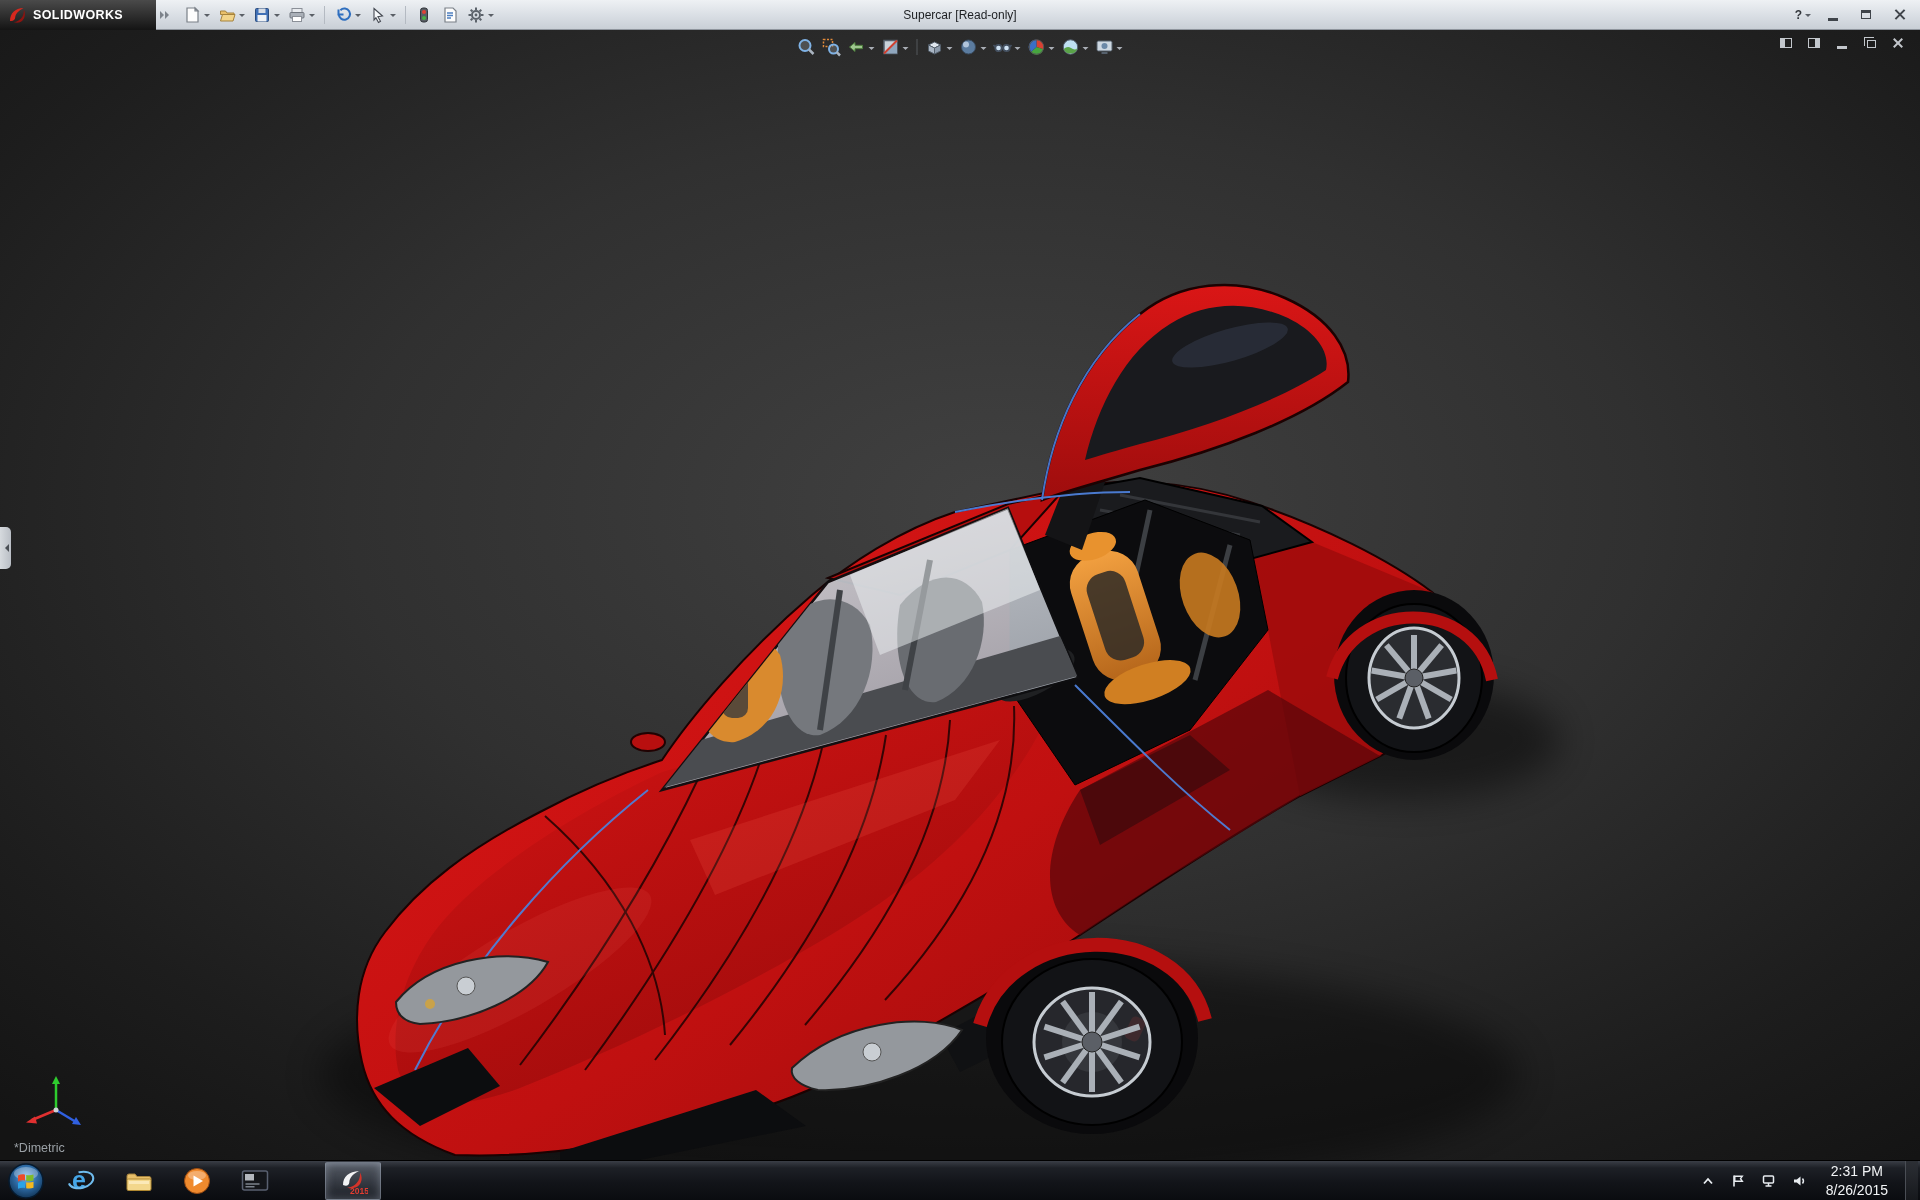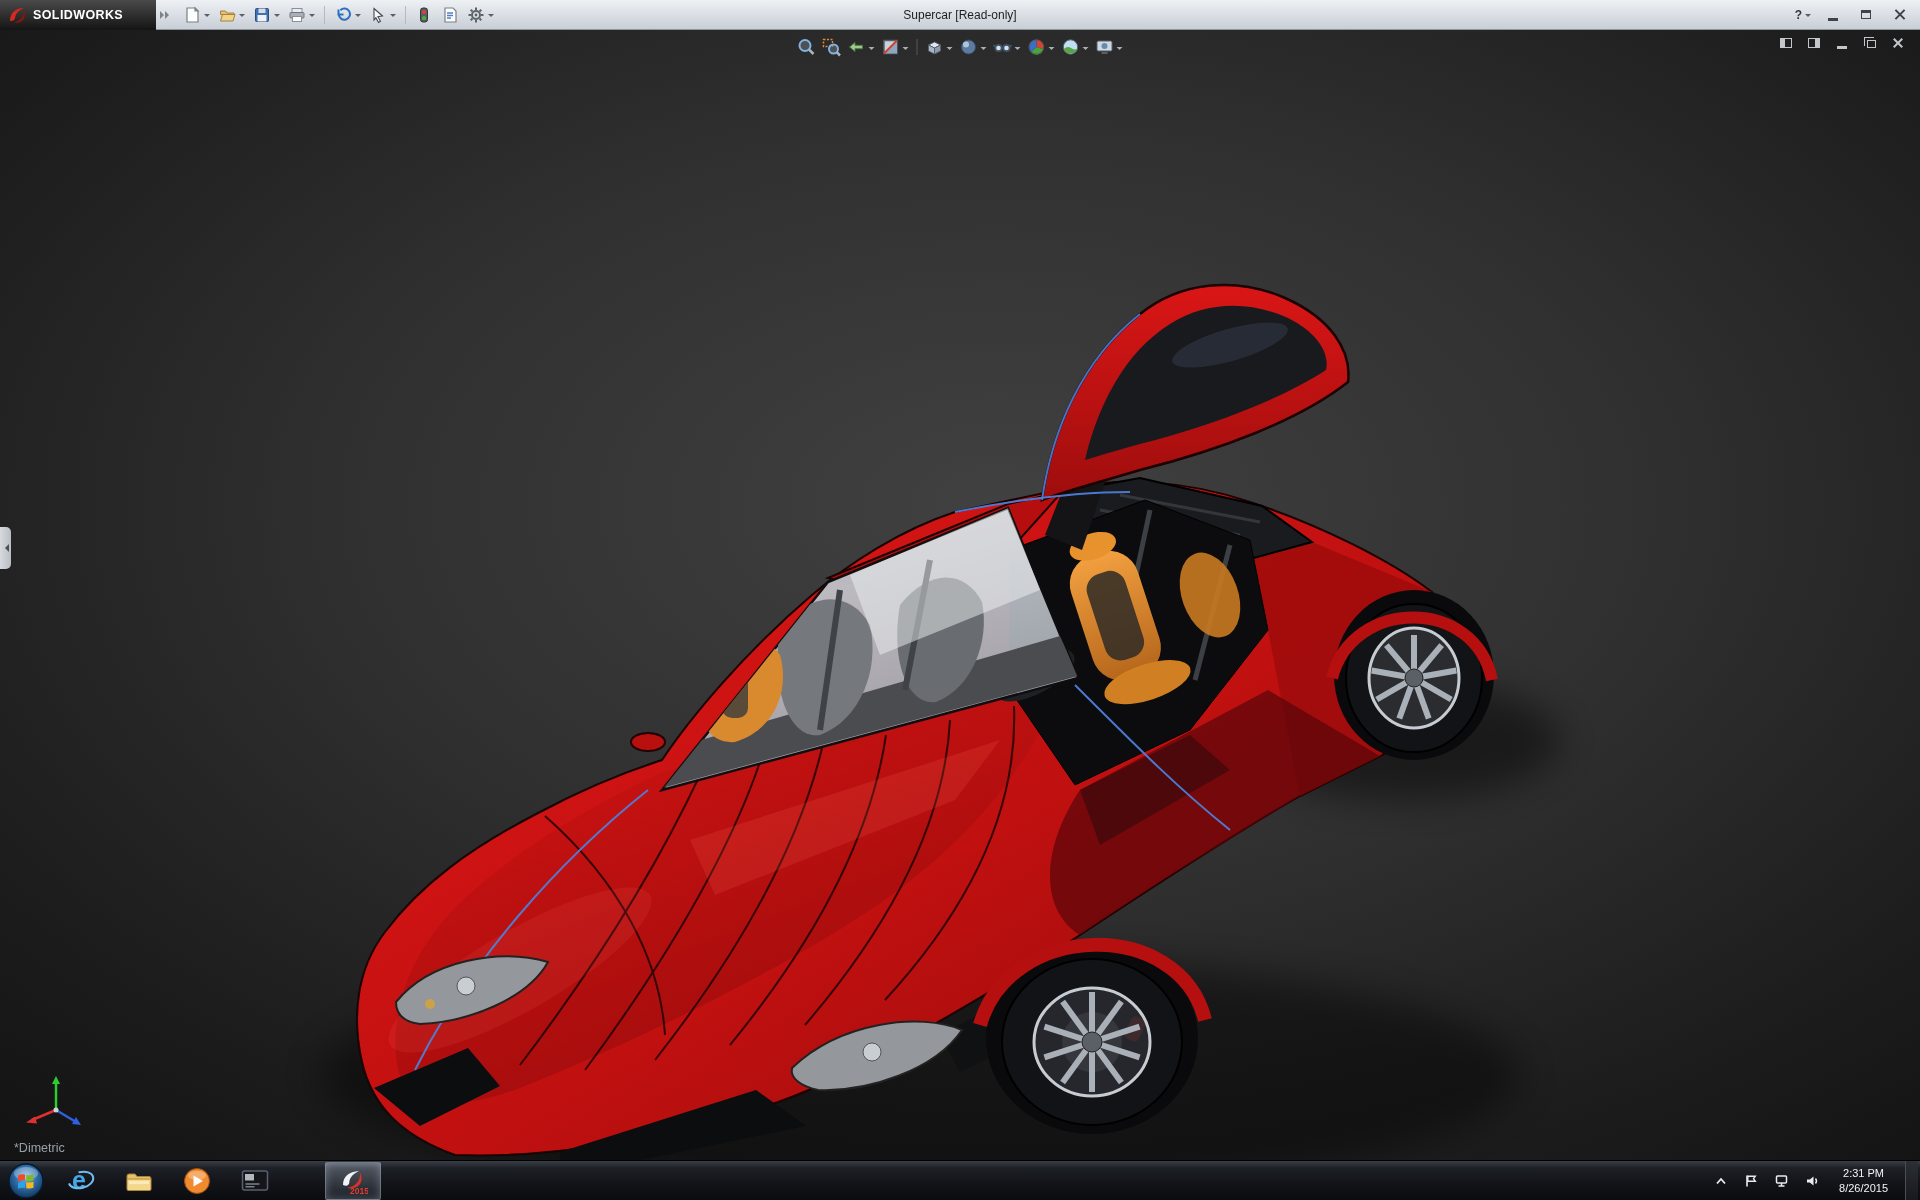--- a/index.html
+++ b/index.html
@@ -75,21 +75,21 @@
   .taskbar { position:fixed; bottom:0; left:0; right:0; height:40px;
     background:linear-gradient(180deg,#3a3e46 0%,#1d2026 18%,#121419 55%,#0a0c10 100%);
     border-top:1px solid #000; display:flex; align-items:center; z-index:60; }
   .start-btn { width:52px; height:40px; display:flex; align-items:center; justify-content:center; }
   .task-btn { width:56px; height:38px; margin:1px 1px; display:flex; align-items:center;
     justify-content:center; border-radius:2px; border:1px solid transparent; }
   .task-btn.active { background:linear-gradient(180deg,rgba(150,160,175,.45),rgba(60,66,78,.35));
     border:1px solid rgba(170,180,195,.5); box-shadow:inset 0 0 8px rgba(200,212,228,.35);margin-left:41px; }
   .tray { margin-left:auto; display:flex; align-items:center; gap:11px; height:100%; padding-right:2px; }
   .tray-btn { display:flex; align-items:center; justify-content:center; padding:3px; }
-  .clock { color:#f2f4f6; font-size:11px; text-align:center; line-height:1.3; padding:0 6px; }
+  .clock { color:#f2f4f6; font-size:14px; text-align:center; line-height:1.3; padding:0 6px; }
   .show-desktop { width:13px; height:40px; border-left:1px solid #4a4e55;
     background:linear-gradient(180deg,#2c2f35,#16181c); }
 </style>
 </head>
 <body>
 
 <div class="titlebar">
   <div class="logo-block">
     <svg width="20" height="20" viewBox="0 0 20 20">
       <path d="M3 16 C3 8 8 3.5 16.5 3 C11 6 8.5 9 8.2 12.5 C8 15 6 16.5 3 16 Z" fill="#d6281e"></path>

